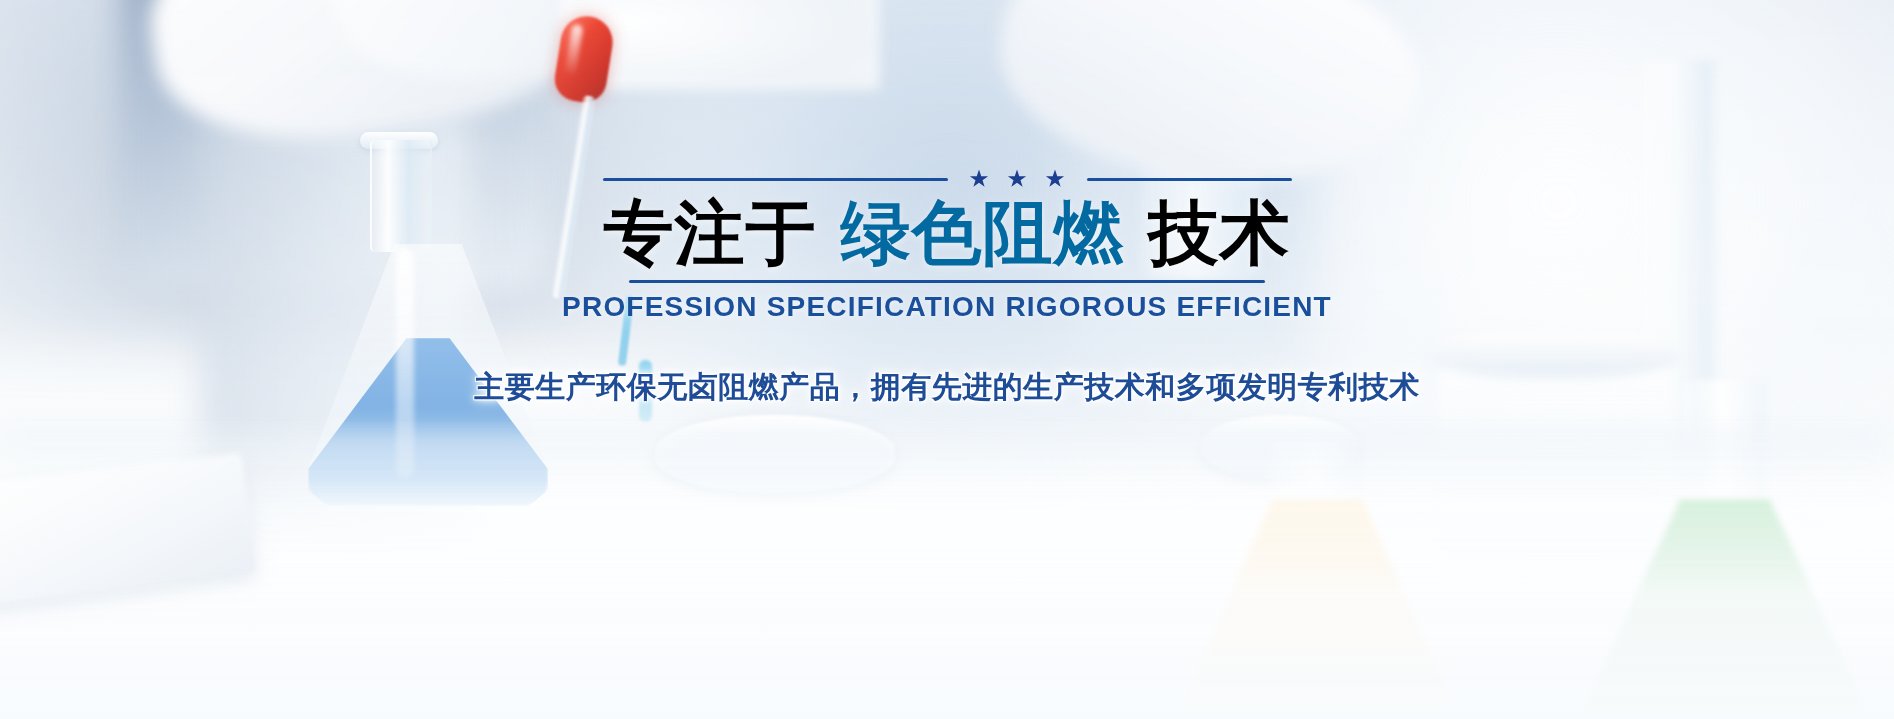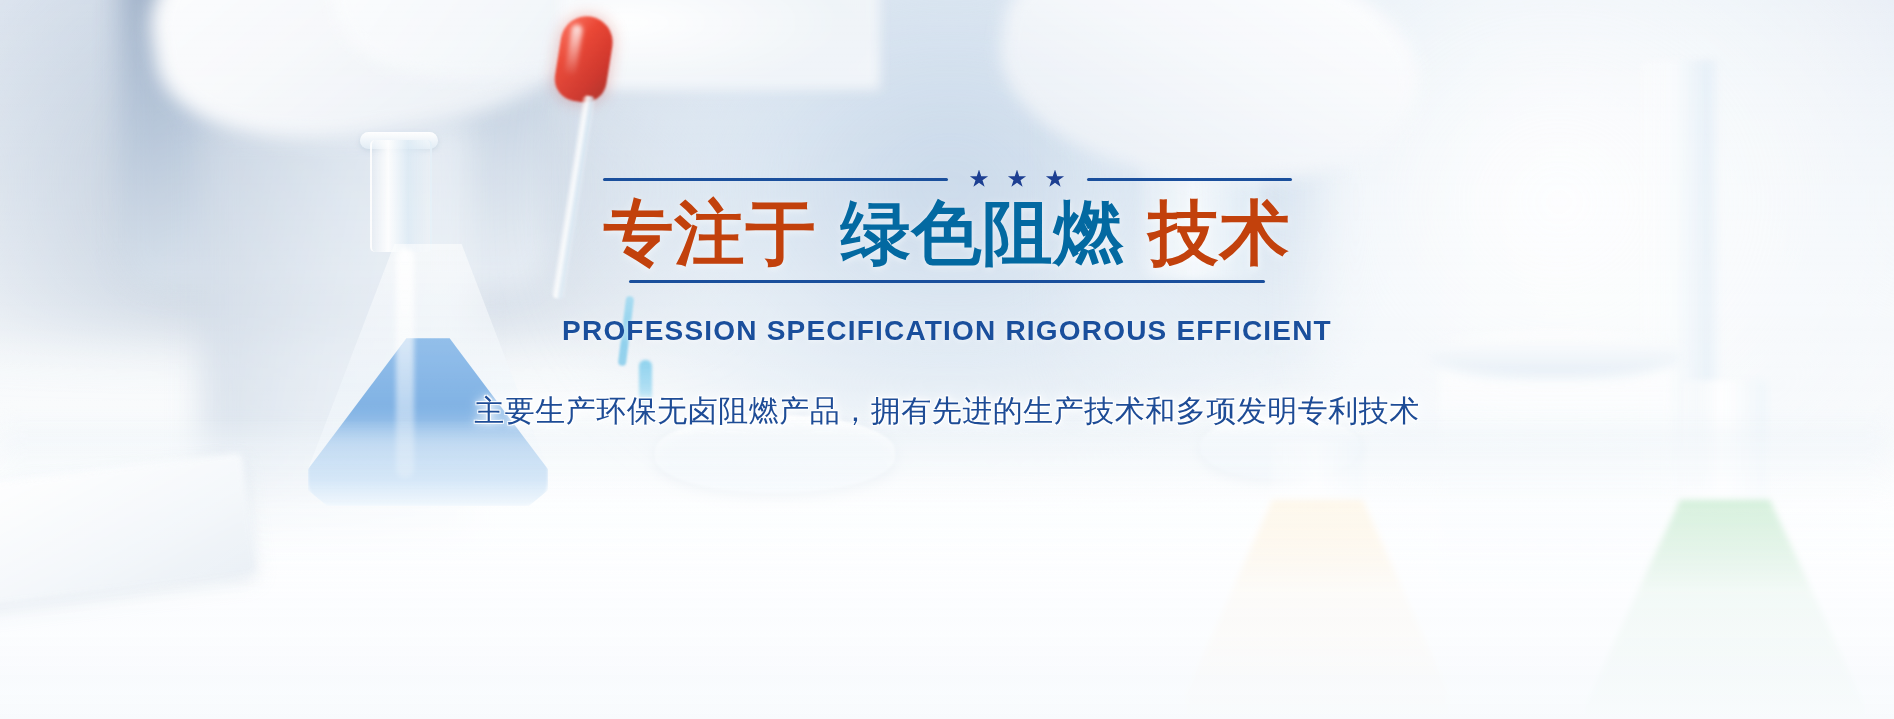--- a/index.html
+++ b/index.html
@@ -270,39 +270,39 @@
     clip-path:polygon(50% 0%,61.8% 35%,98% 35%,68.5% 57%,79.5% 91%,50% 70%,20.5% 91%,31.5% 57%,2% 35%,38.2% 35%);
   }
 
   
   .headline{
     font-size:70px;line-height:1.06;font-weight:bold;
     letter-spacing:1px;white-space:nowrap;
     margin:0;padding:0 4px;
     text-shadow:0 2px 7px rgba(255,255,255,.55);
   }
-  .hl-blue{color:#c2410c;margin-top:8px;}
+  .hl-blue{color:#000000;margin-top:8px;}
   .hl-green{color:#0369a1;}
   .hl-gap{display:inline-block;width:24px;}
 
   .rule-bottom{
     width:636px;height:3px;background:#1a4f9c;border-radius:2px;
     margin-top:10px;
   }
 
   .subtitle{
-    margin-top:32px;
+    margin-top:8px;
     font-size:28px;font-weight:bold;color:#1a4f9c;
     letter-spacing:1.2px;white-space:nowrap;
     text-shadow:0 1px 5px rgba(255,255,255,.6);
   }
 
   .desc{
     margin-top:44px;
-    font-size:30px;font-weight:normal;color:#1e4c96;
+    font-size:30px;font-weight:bold;color:#1e4c96;
     letter-spacing:.5px;white-space:nowrap;
     text-shadow:
        0 0 5px #ffffff, 0 0 9px #ffffff, 0 0 14px rgba(255,255,255,.95),
        1px 1px 0 rgba(255,255,255,.9), -1px -1px 0 rgba(255,255,255,.9),
        1px -1px 0 rgba(255,255,255,.9), -1px 1px 0 rgba(255,255,255,.9);
   }
 </style>
 </head>
 <body>
 

